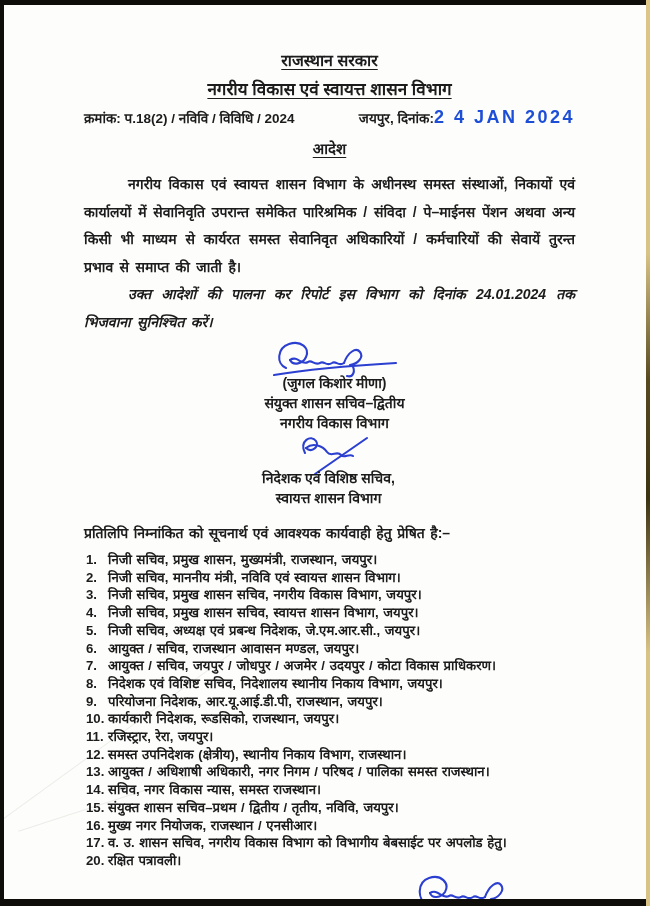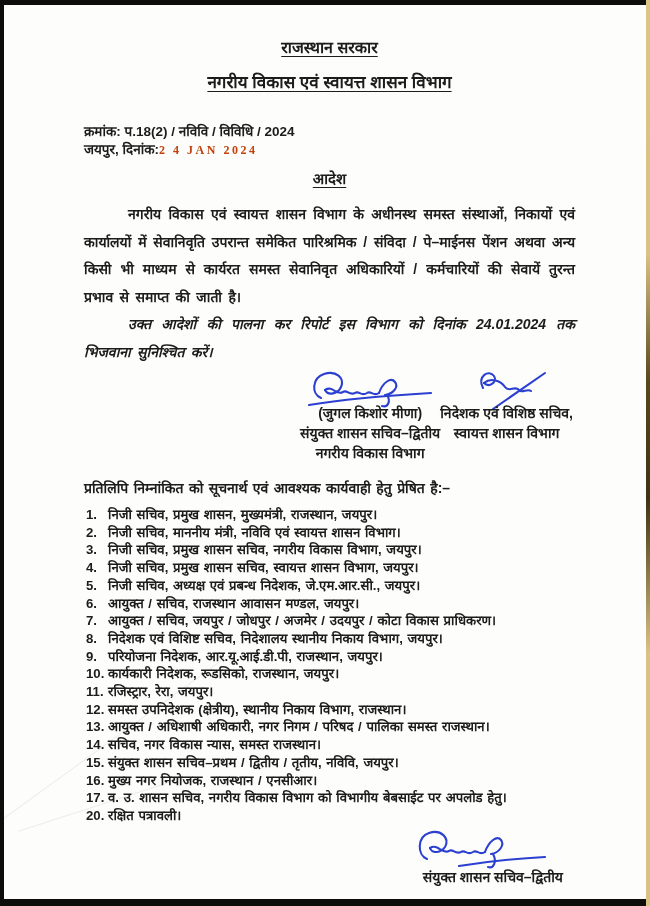--- a/index.html
+++ b/index.html
@@ -4,35 +4,35 @@
 <style>
   html,body{margin:0;padding:0;width:650px;height:906px;background:#0e0d09;overflow:hidden;}
   .scan{position:relative;width:650px;height:906px;background:#0e0d09;font-family:"Liberation Sans","DejaVu Sans",sans-serif;}
   .page{position:absolute;left:4px;top:5px;right:3px;bottom:7px;background:#fdfdfb;overflow:hidden;color:#1c1c1c;}
   .edge-tan{position:absolute;right:0;top:0;width:4px;height:100%;z-index:3;
     background:linear-gradient(180deg,#dcc587 0%,#d9c285 28%,#57491f 42%,#3c3312 55%,#d9c285 72%,#d9c285 100%);}
   .crease{position:absolute;background:rgba(95,90,72,.10);height:1px;}
   .c1{width:300px;left:-40px;bottom:160px;transform:rotate(-36deg);}
   .c2{width:180px;left:10px;bottom:95px;transform:rotate(-18deg);}
   .content{position:absolute;left:80px;right:72px;top:0;bottom:0;}
-  .pad{padding-top:31px;}
+  .pad{padding-top:44px;}
 
   .h1{font-size:16px;font-weight:700;text-align:center;text-decoration:underline;text-underline-offset:3px;text-decoration-thickness:1.2px;}
-  .h2{font-size:17px;font-weight:700;text-align:center;margin-top:12px;text-decoration:underline;text-underline-offset:3px;text-decoration-thickness:1.2px;}
+  .h2{font-size:17px;font-weight:700;text-align:center;margin-top:6px;text-decoration:underline;text-underline-offset:3px;text-decoration-thickness:1.2px;}
 
-  .ref{display:flex;justify-content:space-between;align-items:baseline;margin-top:29px;font-size:13.5px;font-weight:600;flex-direction:column;}
+  .ref{display:flex;justify-content:space-between;align-items:baseline;margin-top:7px;font-size:13.5px;font-weight:600;}
   .ref-right{display:flex;align-items:baseline;}
-  .stamp{font-family:Liberation Serif, serif;font-weight:700;font-size:12px;letter-spacing:2.5px;color:#c2410c;white-space:nowrap;}
+  .stamp{font-family:Liberation Sans, sans-serif;font-weight:700;font-size:18px;letter-spacing:2.5px;color:#1d4ed8;white-space:nowrap;}
 
   .order{margin-top:10px;text-align:center;font-size:15px;font-weight:700;text-decoration:underline;text-underline-offset:3px;text-decoration-thickness:1.2px;}
 
   .para{margin:13px 0 0 0;font-size:14px;font-weight:600;line-height:27.5px;text-align:justify;text-indent:44px;word-spacing:2.5px;}
   .para.p2{margin-top:0;font-style:italic;}
 
-  .sigrow{display:flex;justify-content:flex-end;margin-top:2px;}
+  .sigrow{display:flex;justify-content:flex-start;margin-top:2px;flex-direction:column;}
   .sigblock{text-align:center;font-size:14px;font-weight:700;line-height:20px;}
   .sigblock.left{margin-left:10px;}
   .sigblock.right{margin-right:2px;}
   .sig-art{display:block;margin:0 auto -7px auto;}
   .sig-art path{fill:none;stroke:#2b3fd0;stroke-width:2.1;stroke-linecap:round;stroke-linejoin:round;}
 
   .copy{margin-top:15px;font-size:14px;font-weight:700;word-spacing:1.5px;}
 
   .list{margin:9px 0 0 2px;padding:0;list-style:none;font-size:13.2px;font-weight:600;line-height:17.7px;}
   .list li{display:flex;}

